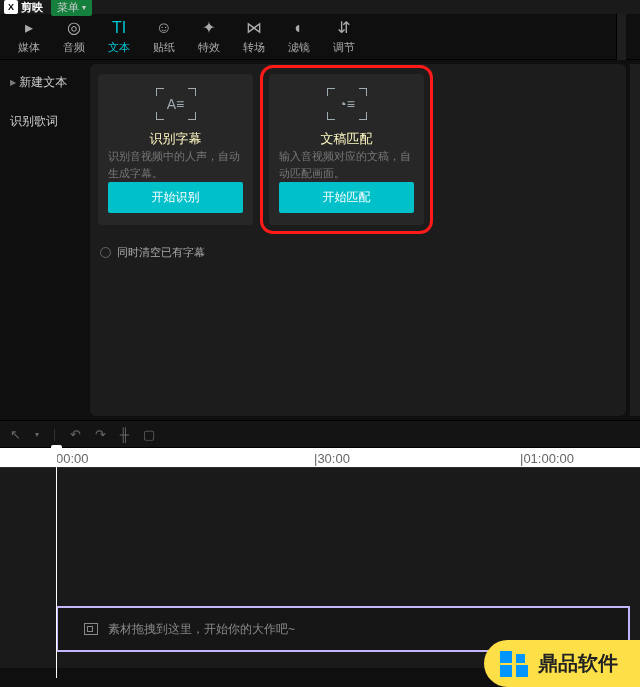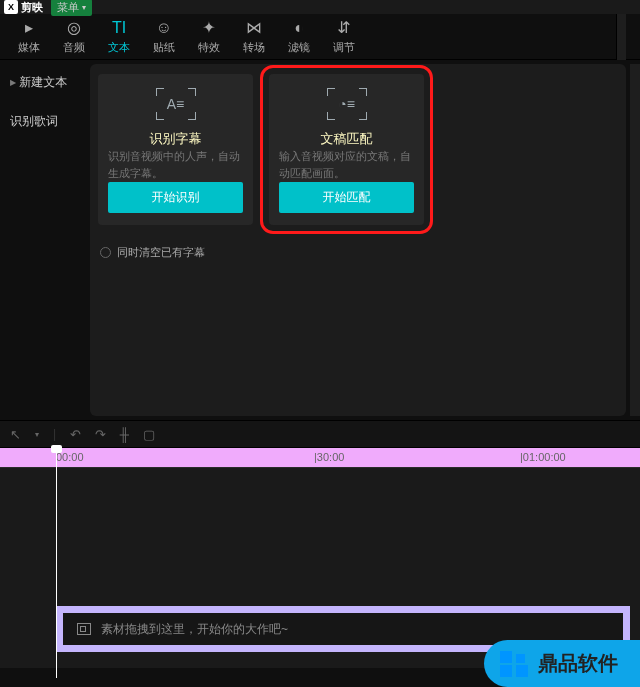--- a/index.html
+++ b/index.html
@@ -45,34 +45,34 @@
   .clear-row { margin-top:20px; display:flex; align-items:center; gap:6px; color:#aaa; font-size:11px; padding-left:2px;}
   .radio { width:11px; height:11px; border:1.5px solid #666; border-radius:50%; display:inline-block;}
 
   .right-panel { width:10px; background:#1e1e1e; margin:4px 0 4px 0;}
 
   
   .tl-tools { height:28px; background:#141414; display:flex; align-items:center; padding:0 10px; gap:14px; color:#666; border-top:1px solid #000; border-bottom:1px solid #000;}
   .tl-tools .sep { color:#333; }
   .tool-ico { font-size:13px;}
 
-  .ruler { height:20px; background:#f0abfc; position:relative; font-size:11px; color:#666; border-bottom:1px solid #2b2b2b;}
+  .ruler { height:20px; background:#ffffff; position:relative; font-size:13px; color:#666; border-bottom:1px solid #2b2b2b;}
   .ruler-mark { position:absolute; top:3px; }
 
   .playhead { position:absolute; left:56px; top:0; width:1px; height:230px; background:#fff; z-index:5;}
   .playhead::before { content:""; position:absolute; top:-3px; left:-5px; width:11px; height:8px; background:#fff; border-radius:2px;}
 
   .tlbody { height:200px; background:#1a1a1a; position:relative; overflow:hidden;}
   .track-area { position:absolute; left:56px; right:10px; top:18px; bottom:6px; border-left:1px solid #333; }
-  .dropzone { position:absolute; left:56px; right:10px; bottom:16px; height:46px; border:7px solid #c4b5fd; background:#161616; display:flex; align-items:center; gap:10px; padding:0 14px; color:#888; font-size:12px;}
+  .dropzone { position:absolute; left:56px; right:10px; bottom:16px; height:46px; border:2px solid #c4b5fd; background:#161616; display:flex; align-items:center; gap:10px; padding:0 26px; color:#888; font-size:12px;}
   .dz-ico { width:14px; height:12px; border:1.5px solid #888; position:relative;}
   .dz-ico::after{content:"";position:absolute;left:2px;top:2px;width:4px;height:4px;border:1px solid #888;}
 
   
-  .watermark { position:absolute; right:0; bottom:0; background:#0ea5e9; border-radius:30px 0 0 30px; padding:10px 22px 10px 16px; display:flex; align-items:center; gap:10px;}
+  .watermark { position:absolute; right:0; bottom:0; background:#fde047; border-radius:30px 0 0 30px; padding:10px 22px 10px 16px; display:flex; align-items:center; gap:10px;}
   .wm-logo { display:flex; gap:2px; }
   .sq { width:12px; height:12px; background:#0095ff; }
   .sq.sm { width:9px; height:9px; margin-top:3px;}
   .wm-text { color:#222; font-size:20px; font-weight:bold;}
 </style>
 </head>
 <body>
 
 <div class="topbar">
   <div class="logo">

